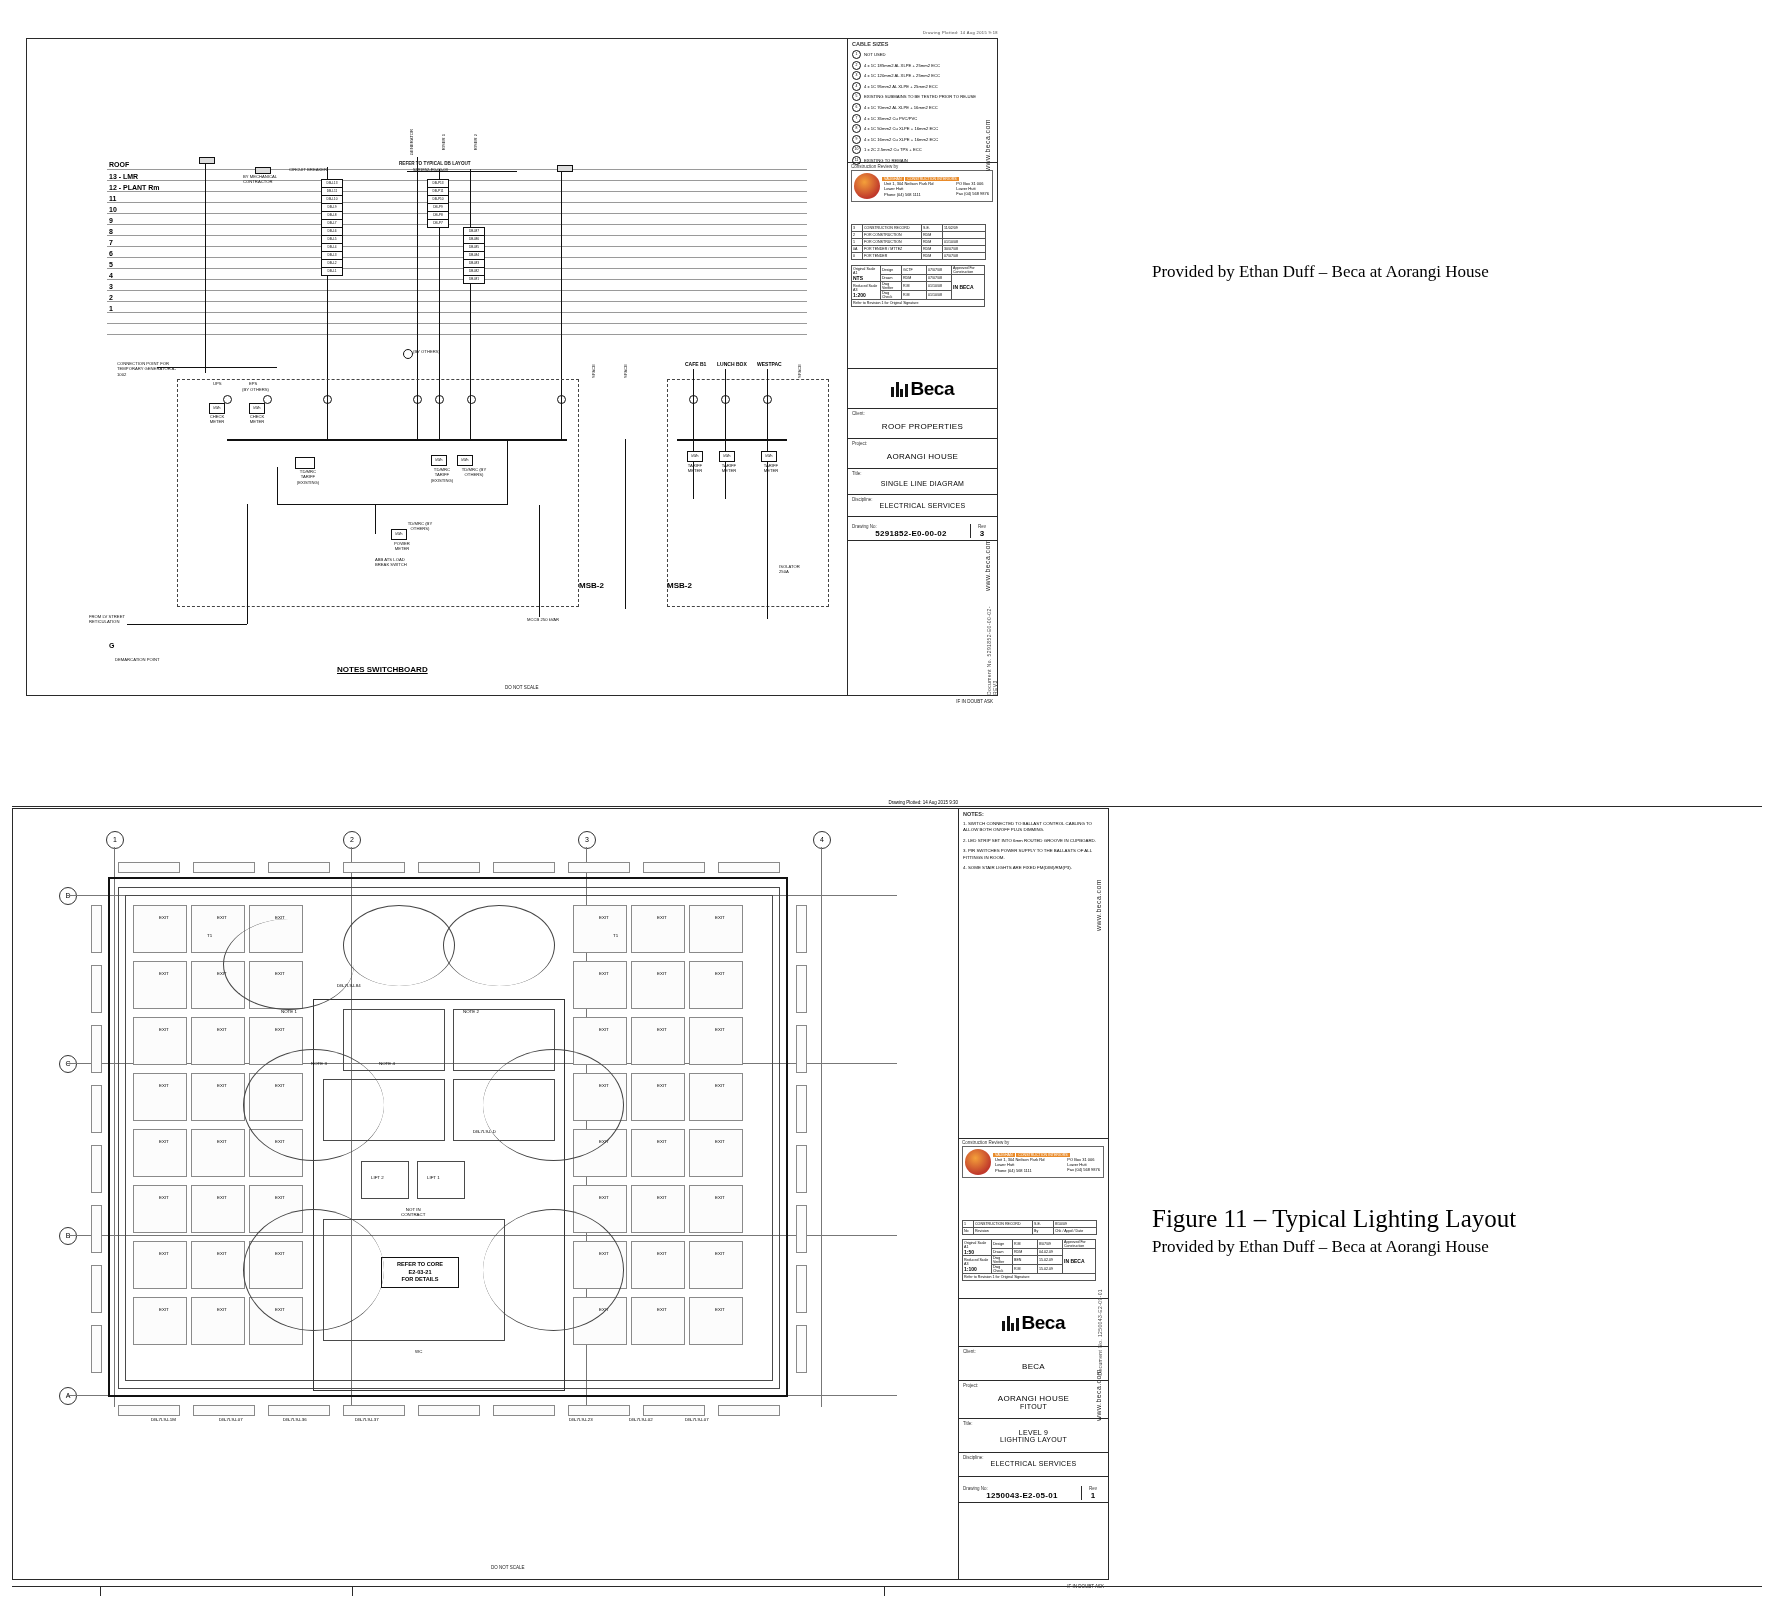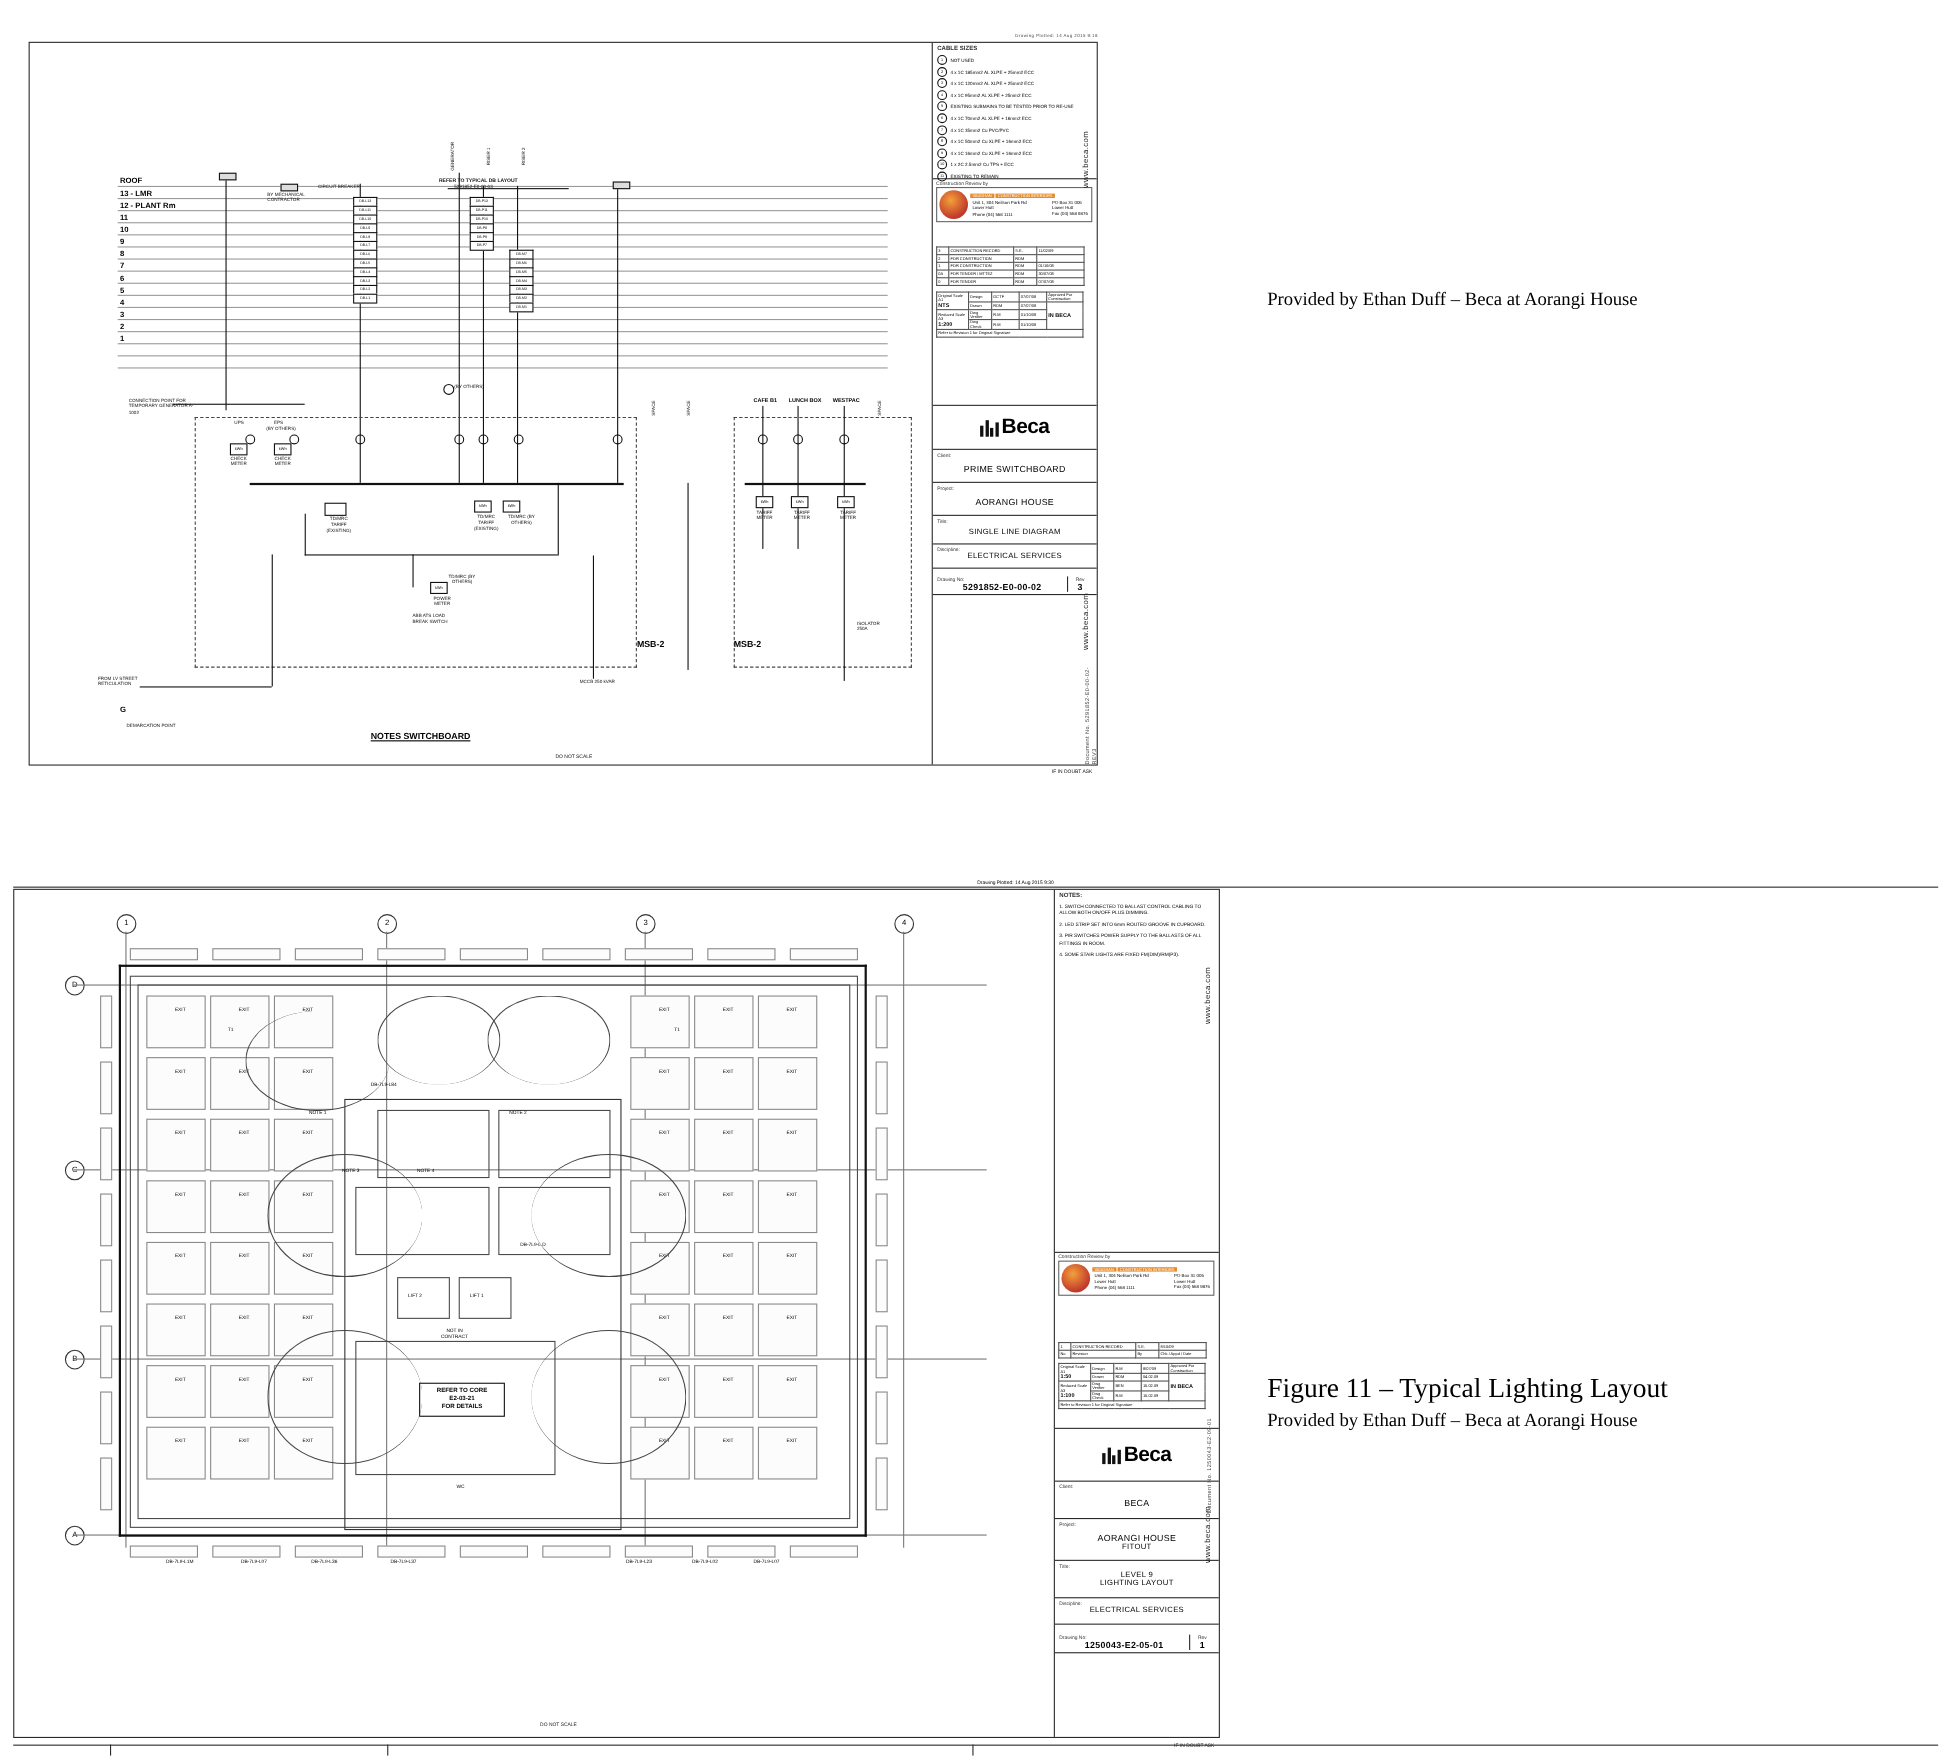--- a/index.html
+++ b/index.html
@@ -392,21 +392,21 @@
           <i style="height:10px"></i>
             <i style="height:15px"></i>
             <i style="height:8px"></i>
             <i style="height:13px"></i>
         </div>
         <div class="beca-word">Beca</div>
       </div>
 
       <div class="tb-row" style="height:30px;">
         <div class="tb-label">Client:</div>
-        <div class="tb-value" style="margin-top:6px;">PRIME SWITCHBOARD</div>
+        <div class="tb-value" style="margin-top:6px;">ROOF PROPERTIES</div>
       </div>
       <div class="tb-row" style="height:30px;">
         <div class="tb-label">Project:</div>
         <div class="tb-value" style="margin-top:6px;">AORANGI HOUSE</div>
       </div>
       <div class="tb-row" style="height:26px;">
         <div class="tb-label">Title:</div>
         <div class="tb-value small" style="margin-top:4px;">SINGLE LINE DIAGRAM</div>
       </div>
       <div class="tb-row" style="height:22px;">
@@ -783,21 +783,21 @@
     </div>
 
     <div class="sidestrip">
       <div class="vtext" style="top:70px;left:0;">www.beca.com</div>
       <div class="vtext" style="top:560px;left:0;">www.beca.com</div>
       <div class="vtext tiny" style="top:480px;left:2px;">Document No. 1250043-E2-09-01</div>
     </div>
     <div class="footnote" style="right:4px;bottom:-10px;font-size:4.5px;">IF IN DOUBT ASK</div>
   </div>
 
-  <div class="caption" style="left:1152px;top:1249px;">
+  <div class="caption" style="left:1152px;top:1205px;">
     <div class="t1">Figure 11 – Typical Lighting Layout</div>
     <div class="t2">Provided by Ethan Duff – Beca at Aorangi House</div>
   </div>
 
   <div style="position:absolute;left:12px;top:1586px;width:1750px;height:1px;background:#2a2a2a;"></div>
   <div style="position:absolute;left:100px;top:1586px;width:1px;height:10px;background:#2a2a2a;"></div>
   <div style="position:absolute;left:352px;top:1586px;width:1px;height:10px;background:#2a2a2a;"></div>
   <div style="position:absolute;left:884px;top:1586px;width:1px;height:10px;background:#2a2a2a;"></div>
 </div>
 

